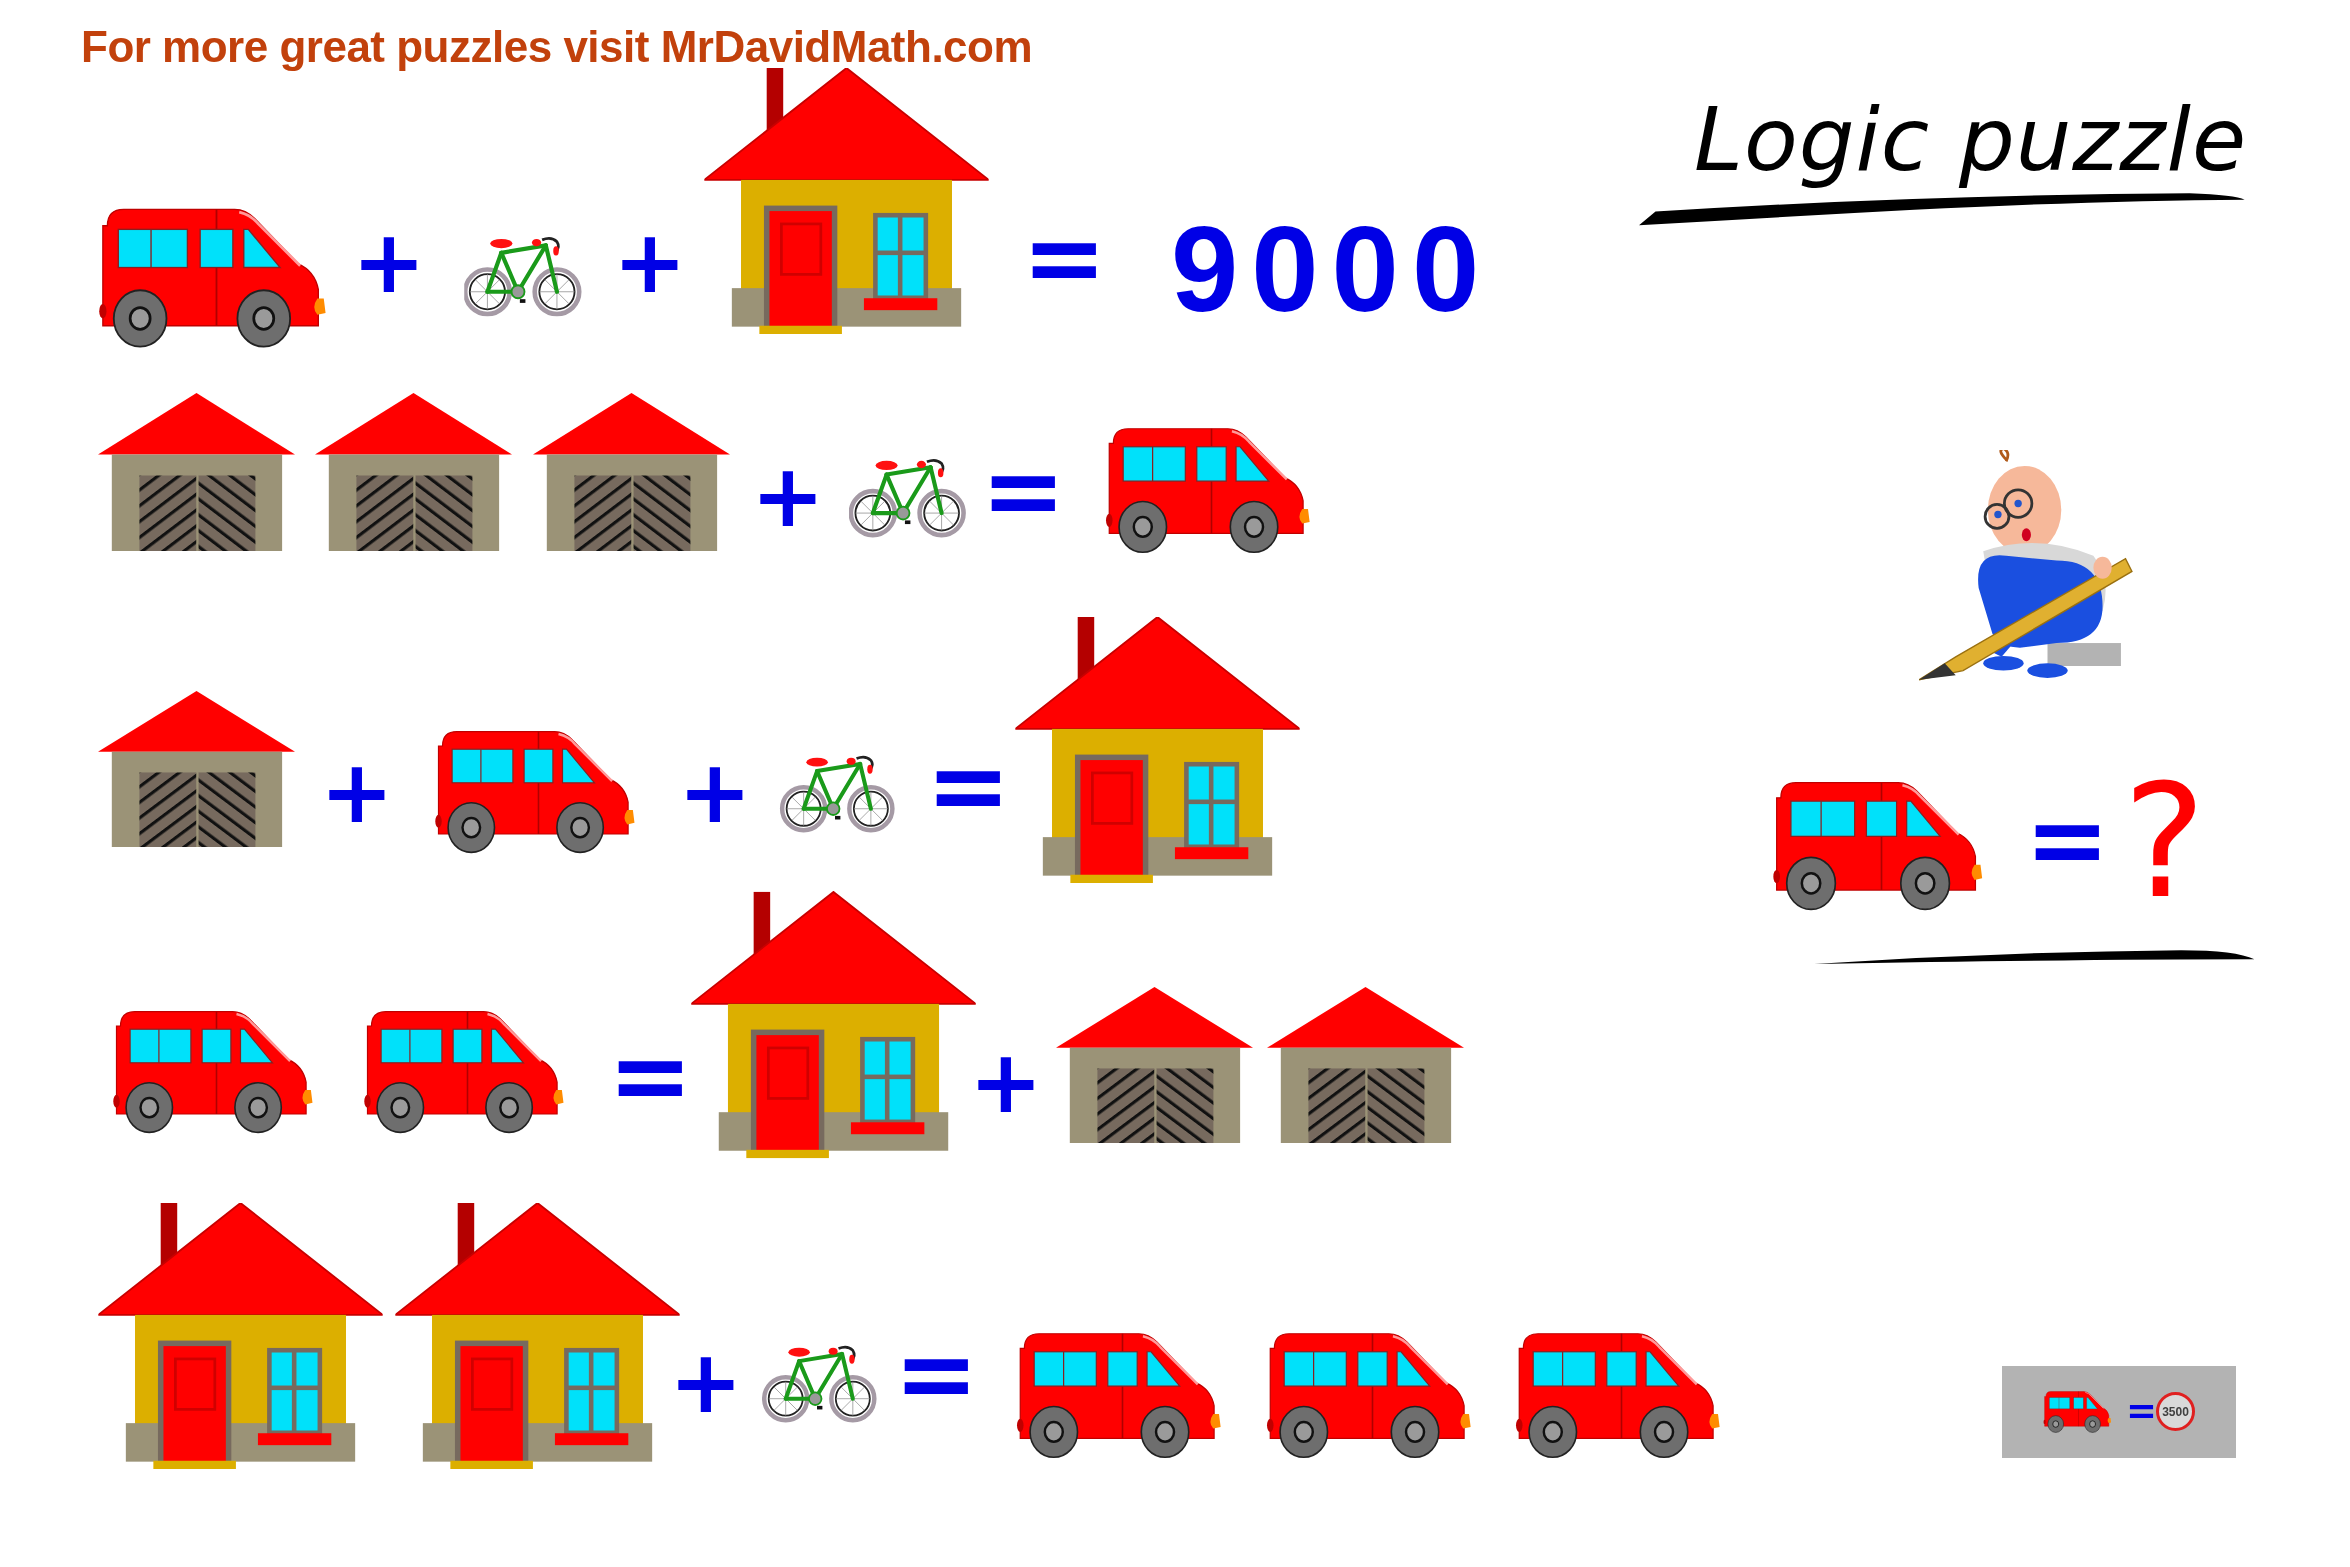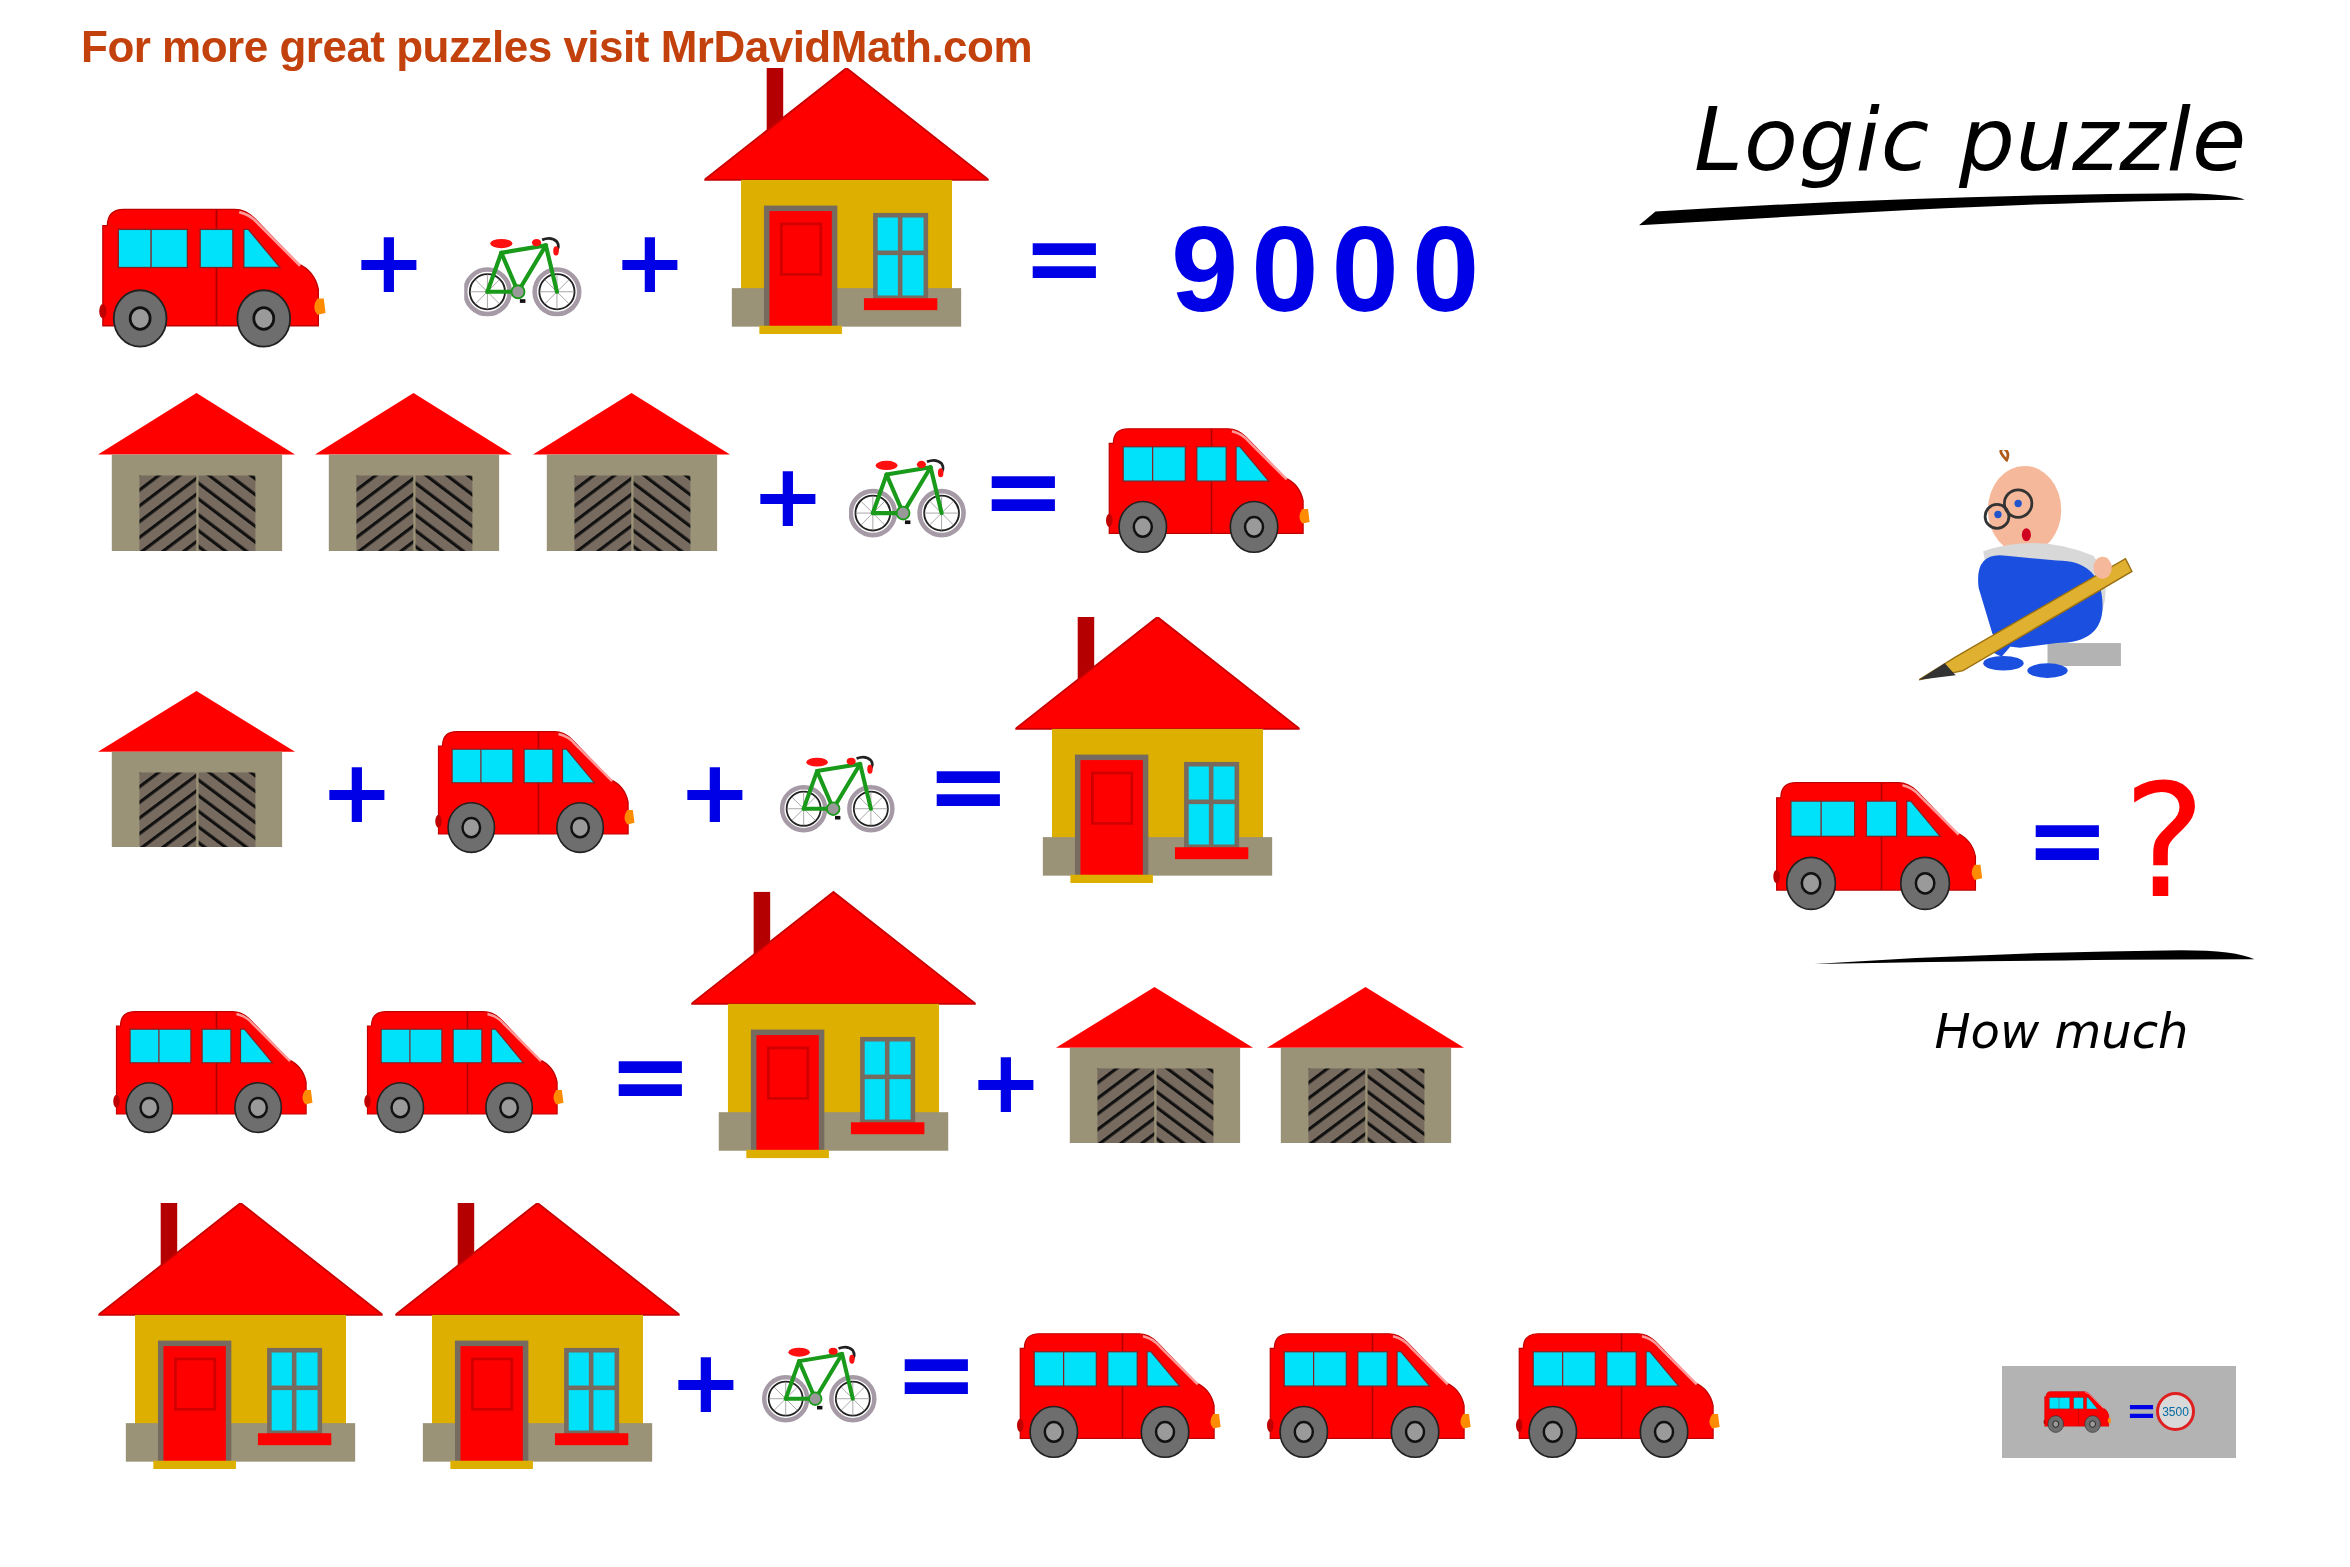--- a/index.html
+++ b/index.html
@@ -5,21 +5,21 @@
   html, body { margin:0; padding:0; }
   body { width:2351px; height:1568px; background:#ffffff; position:relative; overflow:hidden; font-family:"Liberation Sans", sans-serif; }
   .abs { position:absolute; }
   .banner { left:81px; top:22px; font-size:44px; font-weight:bold; color:#c2410c; font-family:"Liberation Sans", sans-serif; letter-spacing:-0.5px; }
   .title { left:1694px; top:55px; font-size:88px; color:#000; font-family:"DejaVu Sans", sans-serif; font-style:italic; letter-spacing:0.9px;margin-top:33px; }
   .sym { position:absolute; color:#0000e6; font-weight:bold; font-family:"DejaVu Sans", sans-serif; line-height:1; }
   .num { position:absolute; color:#0000e6; font-family:"Liberation Sans", sans-serif; font-weight:bold; line-height:1; letter-spacing:13px;margin-left:37px; }
   .qmark { position:absolute; color:#ff0000; font-family:"DejaVu Sans", sans-serif; line-height:1; }
   .question { position:absolute; text-align:center; font-family:"DejaVu Sans", sans-serif; font-style:italic; font-size:48px; color:#000; line-height:1.25; }
   .answer-box { position:absolute; background:#b3b3b3; }
-  .answer-circle { position:absolute; border-radius:50%; border:3.7px solid #e02020; background:#d9d9d9; color:#0369a1; font-weight:normal; font-family:"Liberation Sans", sans-serif; display:flex; align-items:center; justify-content:center; }
+  .answer-circle { position:absolute; border-radius:50%; border:3.7px solid #e02020; background:#d9d9d9; color:#404040; font-weight:bold; font-family:"Liberation Sans", sans-serif; display:flex; align-items:center; justify-content:center; }
   svg { display:block; }
 </style>
 </head>
 <body>
 
 <svg width="0" height="0" style="position:absolute">
   <defs>
 
     <symbol id="car" viewBox="0 0 260 155">
       <path d="M10 20 Q10 2 28 2 L150 2 Q162 2 172 12 L220 62 Q238 70 242 90 L242 130 L5 130 L5 20 Z" fill="#ff0000" stroke="#c00000" stroke-width="1.5"></path>
@@ -232,21 +232,20 @@
   <svg class="abs" style="left:1763px;top:781px" width="237" height="130" viewBox="0 0 258 142">
       <use href="#car"></use>
     </svg>
   <div class="sym" style="left:2025px;top:790px;font-size:101px">=</div>
   <div class="qmark" style="left:2123px;top:764px;font-size:156px">?</div>
 </div>
 <svg class="abs" style="left:1814px;top:941px" width="450" height="27.5" viewBox="0 0 490 30">
   <path d="M0 25 Q200 12 400 10 Q460 10 480 20 Q300 20 0 25 Z" fill="#000"></path>
 </svg>
 <div class="question" style="left:1864px;top:1001px;width:395px">
-  <div>How much</div>
 </div>
 
 <div class="answer-box" style="left:2002px;top:1366px;width:234px;height:92px">
   <svg class="abs" style="left:39px;top:25px" width="75" height="42" viewBox="0 0 82 46">
       <use href="#car"></use>
     </svg>
   <div class="sym" style="left:124px;top:26px;font-size:37px">=</div>
   <div class="answer-circle" style="left:154px;top:26px;width:33px;height:33px;font-size:12px">3500</div>
 </div>
 

